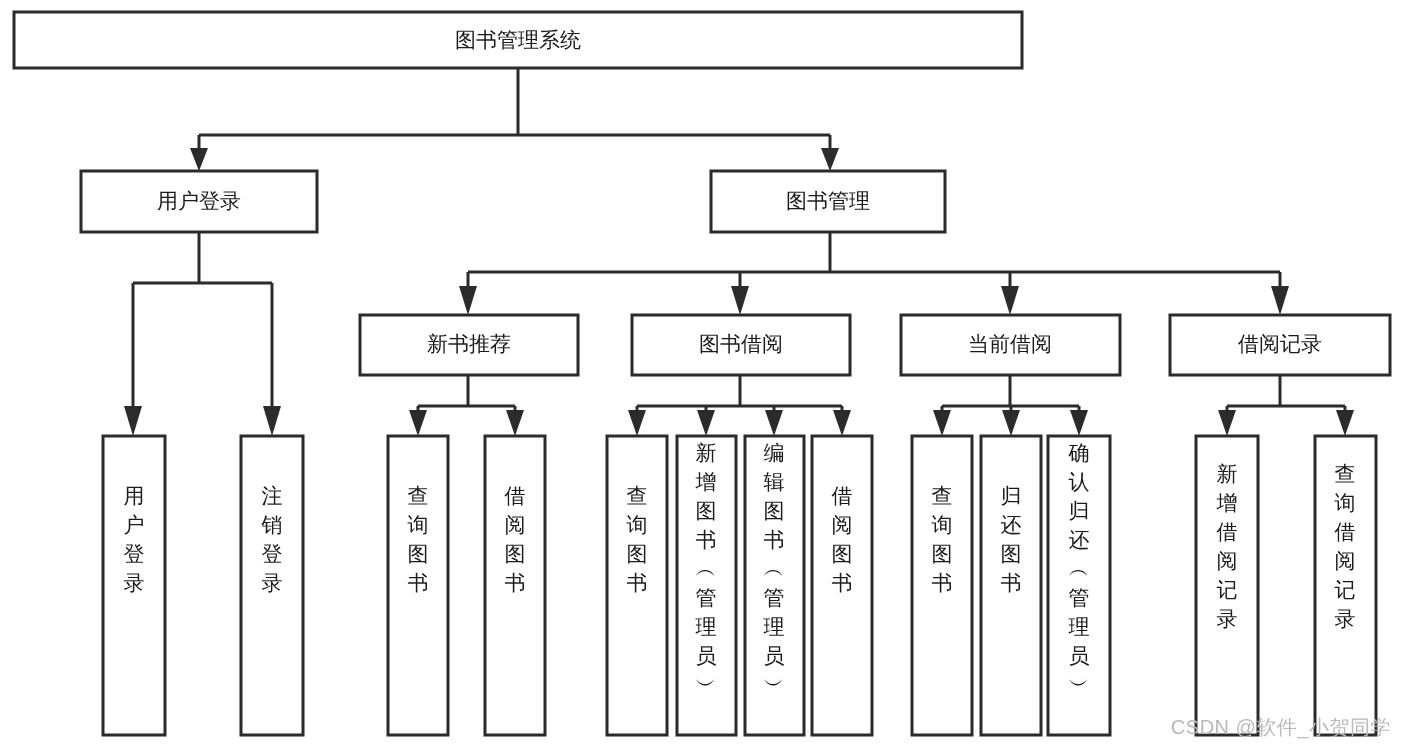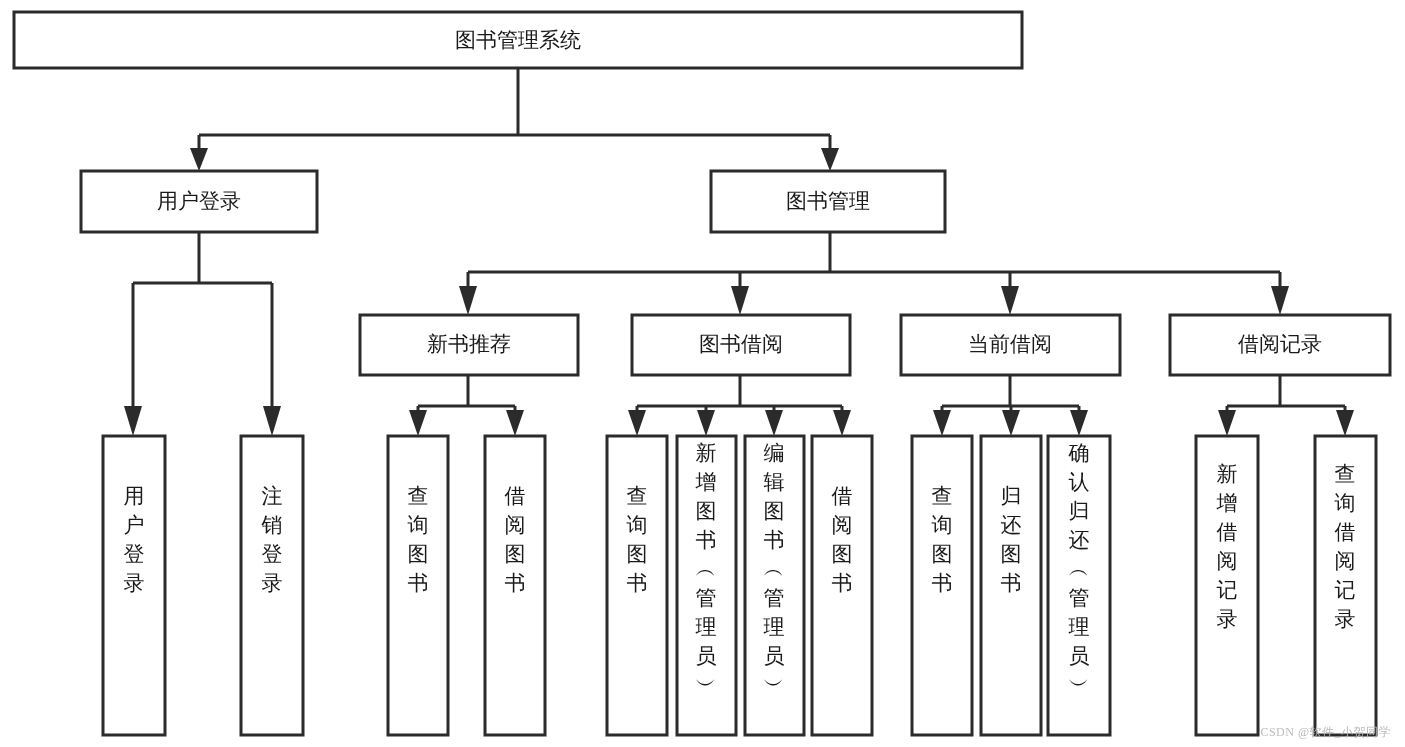--- a/index.html
+++ b/index.html
@@ -56,22 +56,22 @@
   .leaf-label {
     font-family: "DejaVu Sans", "Liberation Sans", sans-serif;
     font-size: 21px;
     fill: #1a1a1a;
     text-anchor: middle;
   }
   .watermark {
     position: absolute;
     right: 14px;
     bottom: 6px;
-    font-family: Liberation Serif, serif;
-    font-size: 12px;
+    font-family: Liberation Sans, sans-serif;
+    font-size: 20px;
     color: #b9b9b9;
     letter-spacing: 0.5px;
     white-space: nowrap;
     user-select: none;
   }
 </style>
 </head>
 <body>
 
 <div id="diagram-root">

